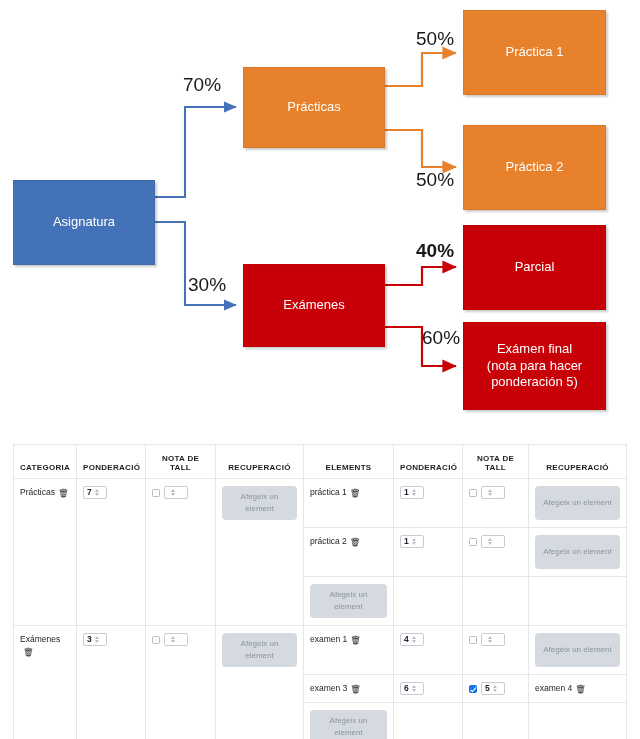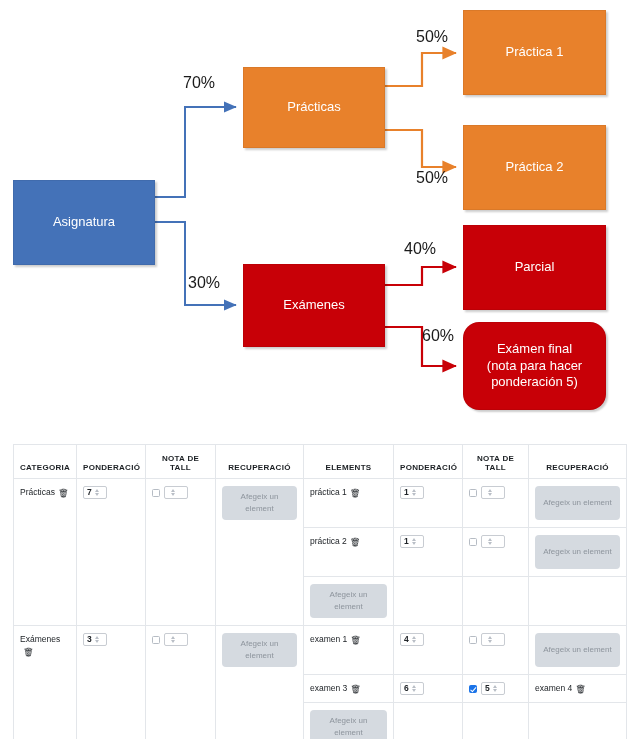--- a/index.html
+++ b/index.html
@@ -39,21 +39,21 @@
     border: 1px solid rgba(0,0,0,0.06);
     box-shadow: 2px 2px 2px rgba(0,0,0,0.20);
     padding: 2px 4px;
   }
   .node-blue   { background: #4472B8; align-items: center; }
   .node-orange { background: #E8812B; }
   .node-red    { background: #C80007; }
 
   .pct {
     position: absolute;
-    font-size: 16px;
+    font-size: 19px;
     color: #1a1a1a;
     font-family: "Liberation Sans", sans-serif;
     white-space: nowrap;
   }
 
   
   #grade-table {
     position: absolute;
     left: 13px;
     top: 444px;
@@ -219,31 +219,31 @@
   </div>
 
   <div class="node node-orange" style="left:463px; top:125px; width:143px; height:85px;">
     <span>Práctica 2</span>
   </div>
 
   <div class="node node-red" style="left:463px; top:225px; width:143px; height:85px;">
     <span>Parcial</span>
   </div>
 
-  <div class="node node-red" style="left:463px; top:322px; width:143px; height:88px; flex-direction:column;border-radius:16px;">
+  <div class="node node-red" style="left:463px; top:322px; width:143px; height:88px; flex-direction:column;">
     <span>Exámen final</span>
     <span>(nota para hacer</span>
     <span>ponderación 5)</span>
   </div>
 
   <span class="pct" style="left:183px; top:74px;">70%</span>
   <span class="pct" style="left:188px; top:274px;">30%</span>
   <span class="pct" style="left:416px; top:28px;">50%</span>
   <span class="pct" style="left:416px; top:169px;">50%</span>
-  <span class="pct" style="left:404px; top:240px;">40%</span>
+  <span class="pct" style="left:416px; top:240px;font-weight:bold;">40%</span>
   <span class="pct" style="left:422px; top:327px;text-align:right;">60%</span>
 </div>
 
 <table id="grade-table">
   <colgroup>
     <col style="width:63px">
       <col style="width:69px">
       <col style="width:70px">
       <col style="width:88px">
     <col style="width:90px">

